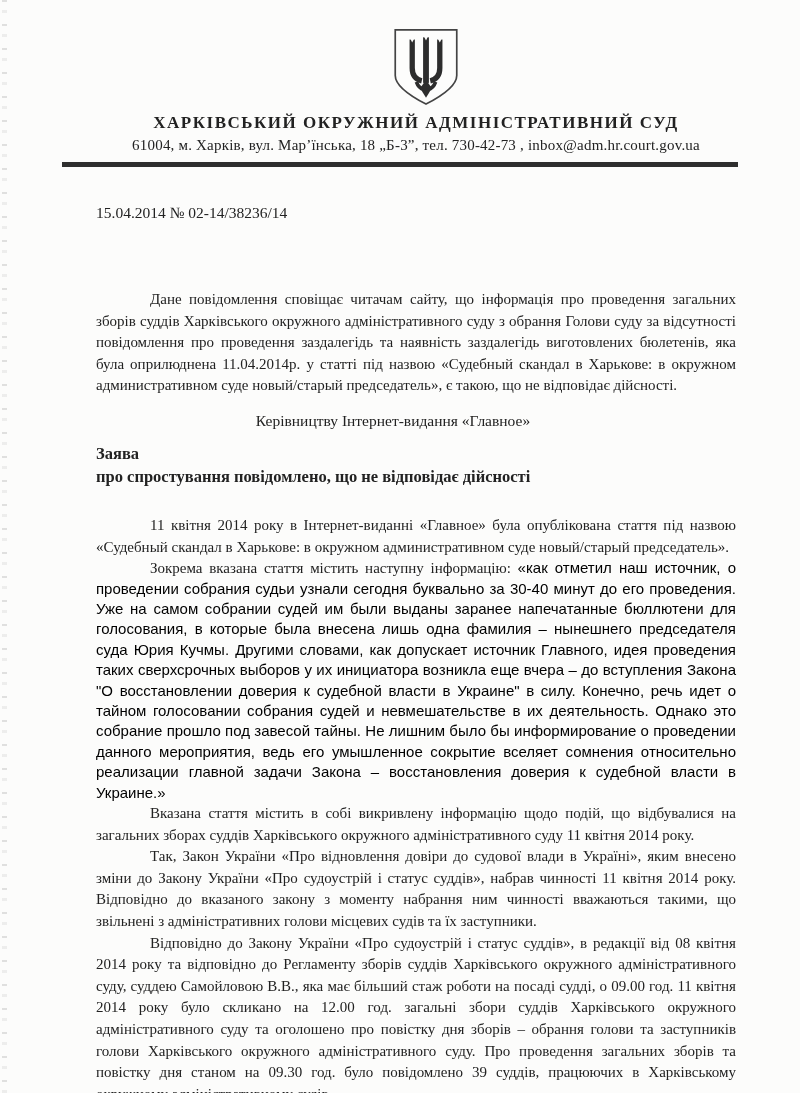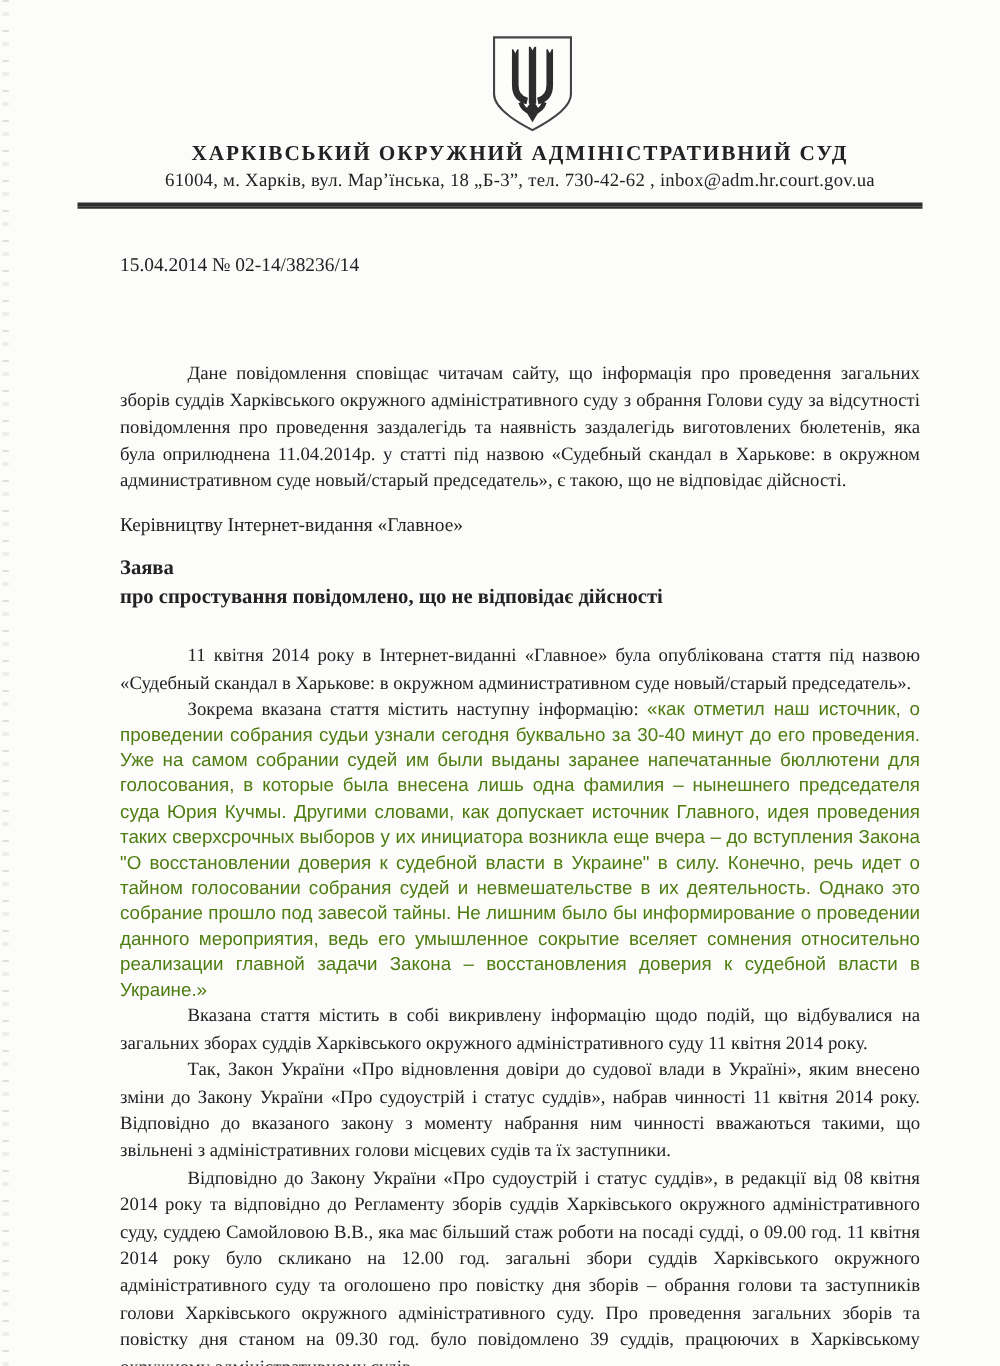--- a/index.html
+++ b/index.html
@@ -53,41 +53,41 @@
   .para {
     font-size:15px;
     line-height:21.6px;
     text-align:justify;
     text-indent:54px;
   }
   .notice { margin-top:66px; }
 
   .addressee {
     margin-top:13px;
-    text-align:left;
+    text-align:center;
     padding-right:46px;
     font-size:15.5px;
     line-height:21px;
   }
 
   .title, .subtitle {
     text-align:left;
     font-weight:bold;
     font-size:16.5px;
     line-height:23px;
   }
   .title { margin-top:11px; }
 
   .first { margin-top:27px; }
 
   .quotepara { line-height:20.4px; }
   .quotepara .quote {
     font-family:"Liberation Sans", sans-serif;
     font-size:15px;
-    color:#4d7c0f;
+    color:#000000;
   }
 </style>
 </head>
 <body>
 
 <div class="page">
   <div class="scan-edge"></div>
 
   <div class="content">
 
@@ -108,21 +108,21 @@
             <path d="M30 7 h6 l-3 6 z"></path>
             <path d="M43 9 h6 l-3 6 z"></path>
           </g>
 
           <path d="M24 52 q2 6 7 7 M42 52 q-2 6 -7 7" stroke="#2d2d2d" stroke-width="3.5" fill="none"></path>
 
           <path d="M33 50 l5.5 8 -5.5 9 -5.5 -9 z" fill="#2d2d2d"></path>
         </svg>
       </div>
       <div class="court-name">ХАРКІВСЬКИЙ ОКРУЖНИЙ АДМІНІСТРАТИВНИЙ СУД</div>
-      <div class="address">61004, м. Харків, вул. Мар’їнська, 18 „Б-3”, тел. 730-42-62 , inbox@adm.hr.court.gov.ua</div>
+      <div class="address">61004, м. Харків, вул. Мар’їнська, 18 „Б-3”, тел. 730-42-73 , inbox@adm.hr.court.gov.ua</div>
       <div class="rule"></div>
     </header>
 
     <div class="ref">15.04.2014 № 02-14/38236/14</div>
 
     <p class="para notice">Дане повідомлення сповіщає читачам сайту, що інформація про проведення загальних зборів суддів Харківського окружного адміністративного суду з обрання Голови суду за відсутності повідомлення про проведення заздалегідь та наявність заздалегідь виготовлених бюлетенів, яка була оприлюднена 11.04.2014р. у статті під назвою «Судебный скандал в Харькове: в окружном административном суде новый/старый председатель», є такою, що не відповідає дійсності.</p>
 
     <div class="addressee">Керівництву Інтернет-видання «Главное»</div>
 
     <div class="title">Заява</div>

